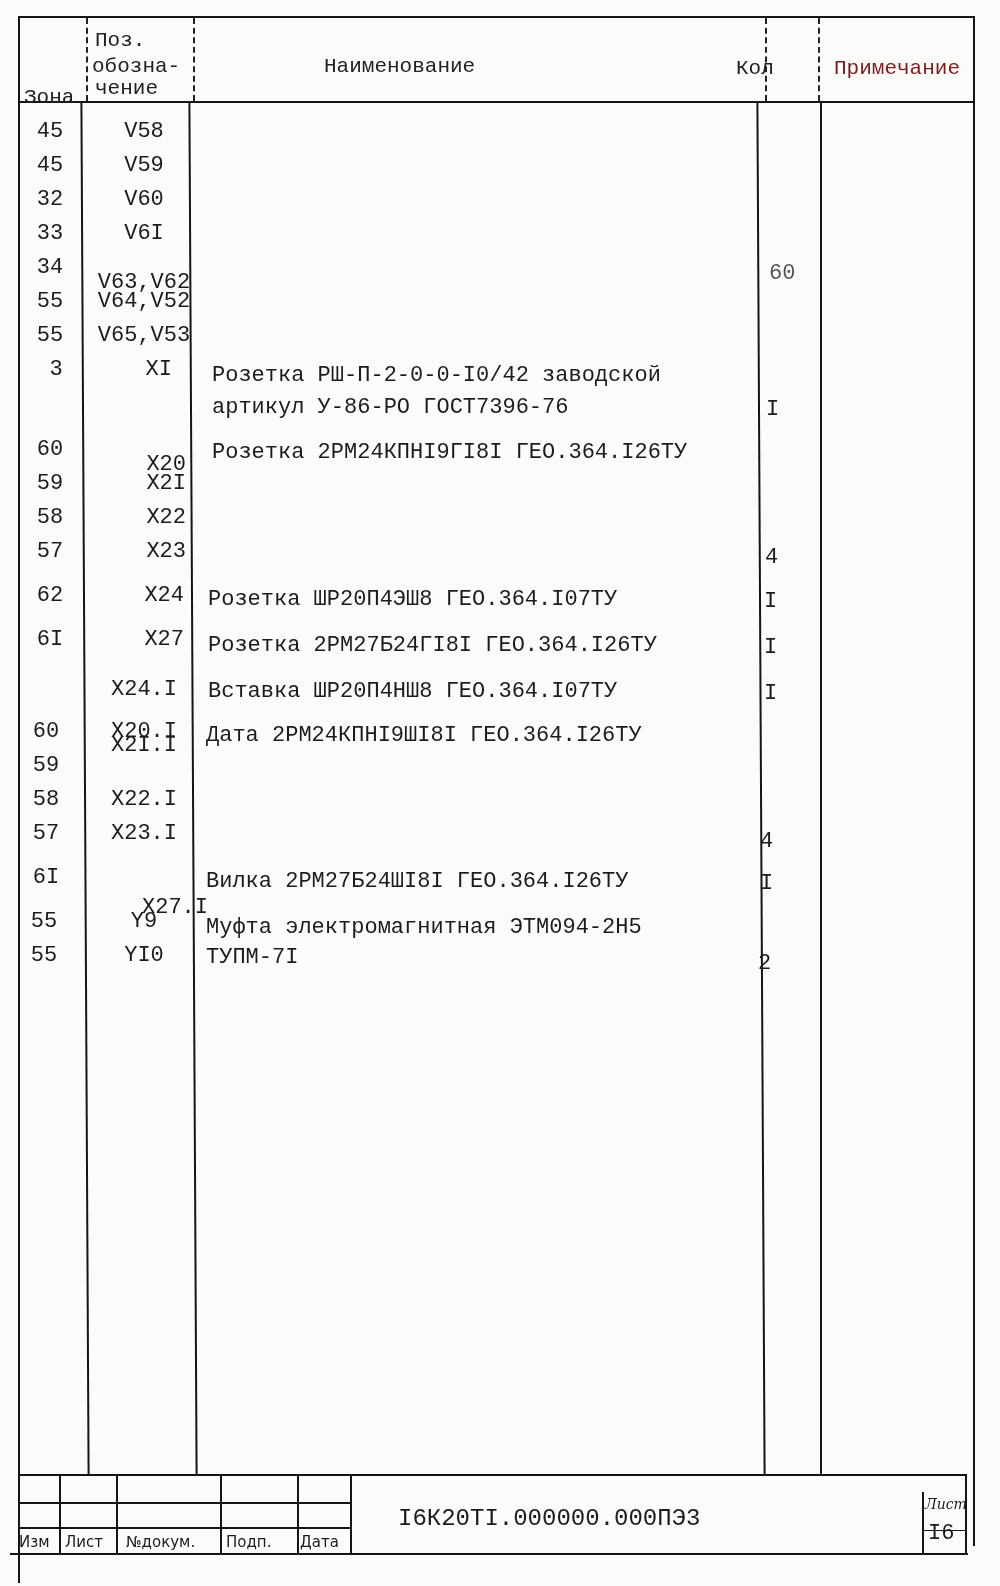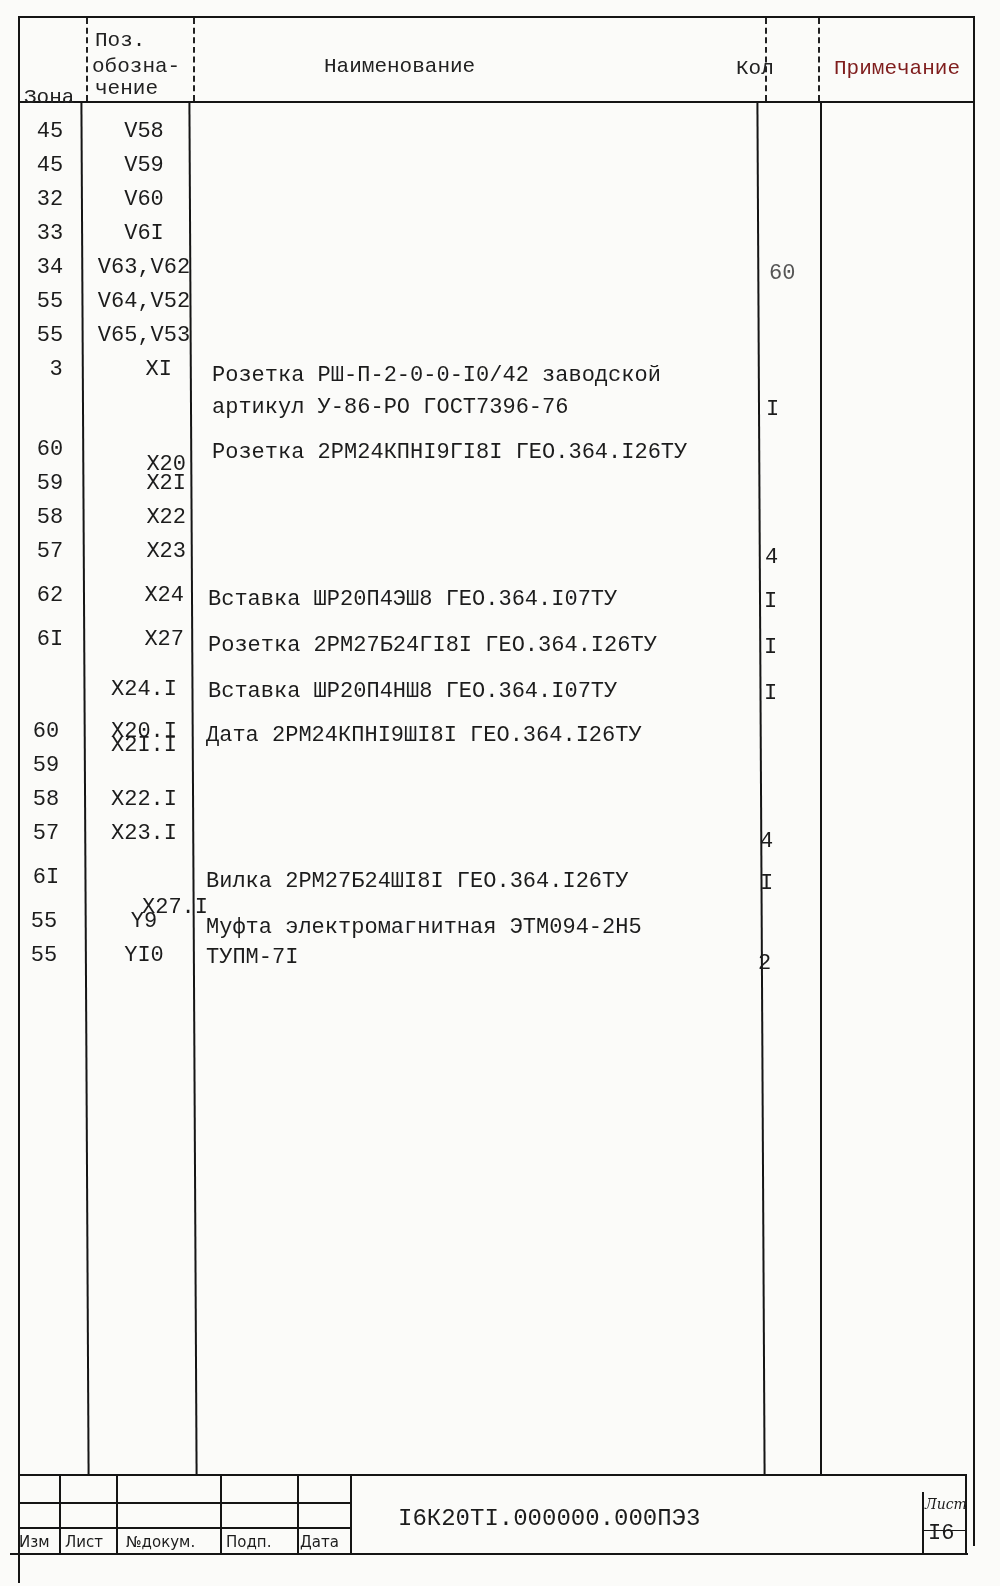--- a/index.html
+++ b/index.html
@@ -62,21 +62,21 @@
     <div class="cell zone" style="top:154px;">45</div>
     <div class="cell pos center" style="top:154px;">V59</div>
 
     <div class="cell zone" style="top:188px;">32</div>
     <div class="cell pos center" style="top:188px;">V60</div>
 
     <div class="cell zone" style="top:222px;">33</div>
     <div class="cell pos center" style="top:222px;">V6I</div>
 
     <div class="cell zone" style="top:256px;">34</div>
-    <div class="cell pos center" style="top:256px;font-family:Liberation Mono, monospace;">V63,V62</div>
+    <div class="cell pos center" style="top:271px;font-family:Liberation Mono, monospace;">V63,V62</div>
     <div class="cell qty" style="top:262px; left:769px; color:#555;">60</div>
 
     <div class="cell zone" style="top:290px;">55</div>
     <div class="cell pos center" style="top:290px;">V64,V52</div>
 
     <div class="cell zone" style="top:324px;">55</div>
     <div class="cell pos center" style="top:324px;">V65,V53</div>
 
     <div class="cell zone" style="top:358px; left:26px;">3</div>
     <div class="cell pos right" style="top:358px; width:92px;">XI</div>
@@ -94,21 +94,21 @@
 
     <div class="cell zone" style="top:506px;">58</div>
     <div class="cell pos right" style="top:506px; width:106px;">X22</div>
 
     <div class="cell zone" style="top:540px;">57</div>
     <div class="cell pos right" style="top:540px; width:106px;">X23</div>
     <div class="cell qty" style="top:546px; left:765px;">4</div>
 
     <div class="cell zone" style="top:584px;">62</div>
     <div class="cell pos right" style="top:584px; width:104px;">X24</div>
-    <div class="cell name" style="top:588px;">Вставка ШР20П4ЭШ8 ГЕО.364.I07ТУ</div>
+    <div class="cell name" style="top:588px;">Розетка ШР20П4ЭШ8 ГЕО.364.I07ТУ</div>
     <div class="cell qty" style="top:590px; left:764px;">I</div>
 
     <div class="cell zone" style="top:628px;">6I</div>
     <div class="cell pos right" style="top:628px; width:104px;">X27</div>
     <div class="cell name" style="top:634px;">Розетка 2РМ27Б24ГI8I ГЕО.364.I26ТУ</div>
     <div class="cell qty" style="top:636px; left:764px;">I</div>
 
     <div class="cell pos center" style="top:678px;">X24.I</div>
     <div class="cell name" style="top:680px;">Вставка ШР20П4НШ8 ГЕО.364.I07ТУ</div>
     <div class="cell qty" style="top:682px; left:764px;">I</div>

